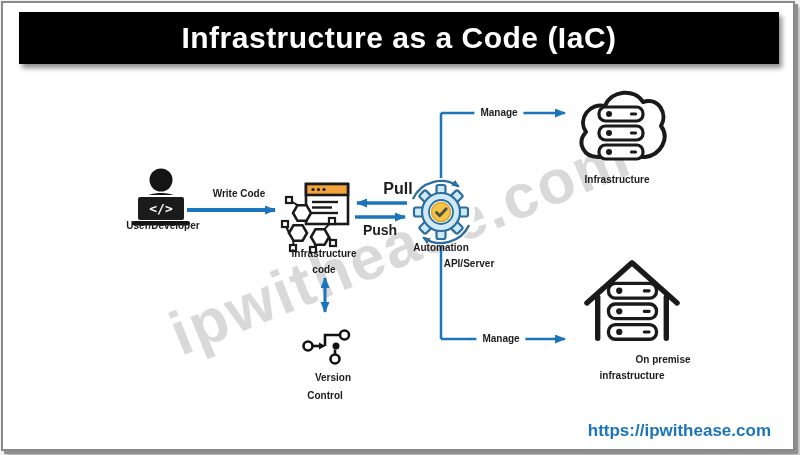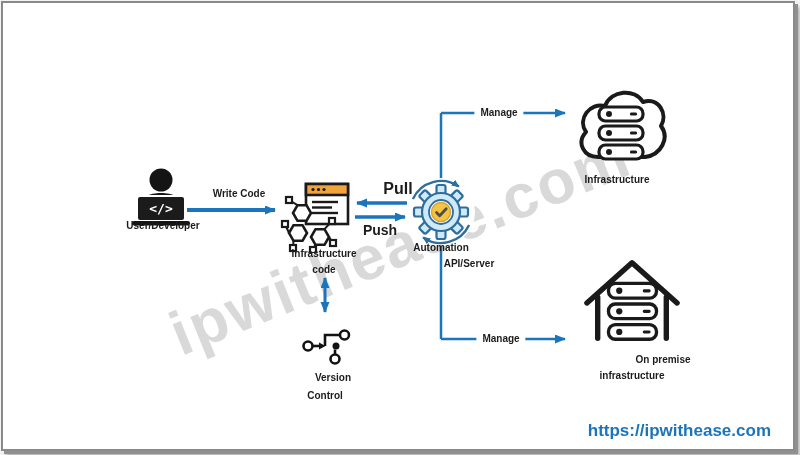--- a/index.html
+++ b/index.html
@@ -40,20 +40,21 @@
     position:absolute;right:22px;top:418px;
     font-size:17px;font-weight:bold;color:#1b75bc;
     text-decoration:none;white-space:nowrap;cursor:pointer;
   }
 </style>
 </head>
 <body>
 
 <div class="page">
 
+  <div class="titlebar">Infrastructure as a Code (IaC)</div>
 
   <div class="canvas">
 
     <div class="watermark">ipwithease.com</div>
 
     <svg class="abs" width="790" height="446" viewBox="0 0 790 446">
       <defs>
         <marker id="ah" markerWidth="13" markerHeight="11" refX="10" refY="4.5" orient="auto-start-reverse" markerUnits="userSpaceOnUse">
           <path d="M0,0 L11,4.5 L0,9 Z" fill="#1b75bc"></path>
         </marker>

